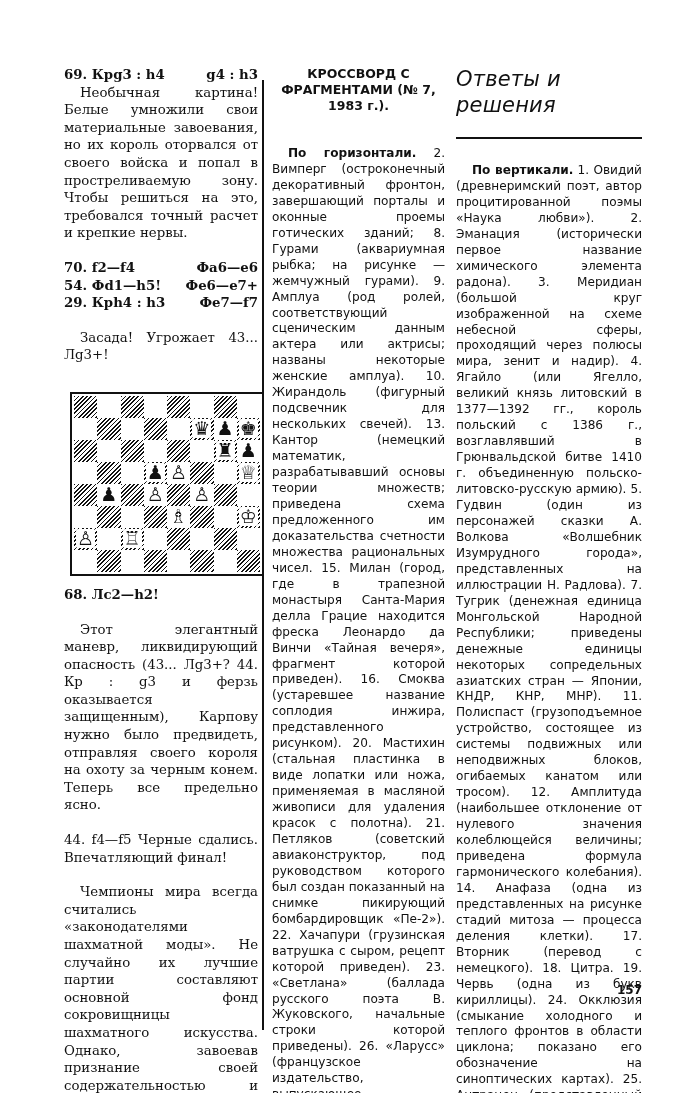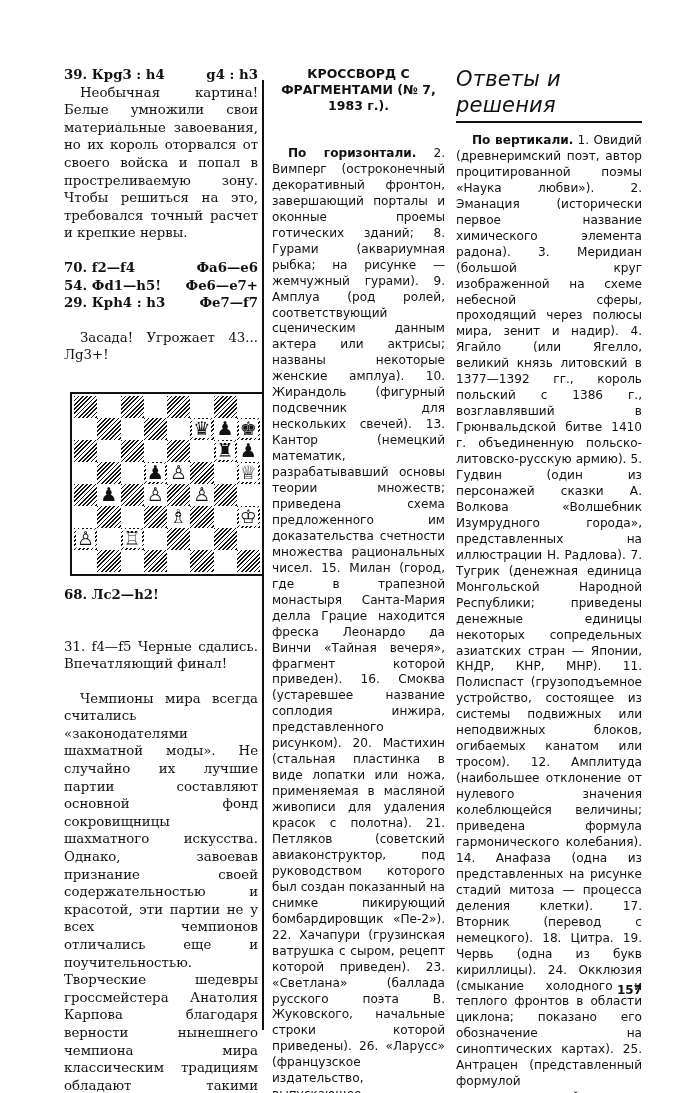--- a/index.html
+++ b/index.html
@@ -10,36 +10,36 @@
   .col3 { left:456px; width:186px; font-family:"DejaVu Sans", sans-serif; font-size:12.1px; line-height:15.95px; }
   .rule { position:absolute; top:80px; width:0; border-left:2px solid #111; }
   .rule1 { left:262px; height:950px; }
   p { margin:0; text-align:justify; }
   .indent { text-indent:16px; }
   .move { display:flex; justify-content:space-between; font-weight:bold; font-family:"DejaVu Serif", serif; font-size:13.3px; line-height:17.6px; }
   .gap { height:17px; }
   .gap-s { height:10px; }
   .crossword-title { text-align:center; font-weight:bold; text-transform:none; font-size:12.5px; line-height:16px; margin-bottom:32px; }
   .sec-head { font-weight:bold; }
-  .section-title { font-family:"DejaVu Sans", sans-serif; font-style:italic; font-size:21px; line-height:26px; border-bottom:2px solid #111; padding-bottom:3px; letter-spacing:0.2px; }
+  .section-title { font-family:"DejaVu Sans", sans-serif; font-style:italic; font-size:21px; line-height:26px; border-bottom:2px solid #111; padding-bottom:19px; margin-bottom:14px; letter-spacing:0.2px; }
   .page-num { position:absolute; right:58px; top:983px; font-family:"DejaVu Sans", sans-serif; font-weight:bold; font-size:12px; }
   
   .board-wrap { margin:28px 0 10px 6px; width:186px; height:176px; border:2px solid #111; padding:2px; }
   .board { width:186px; height:176px; display:grid; grid-template-columns:repeat(8,1fr); grid-template-rows:repeat(8,1fr); }
   .sq { position:relative; display:flex; align-items:center; justify-content:center; font-size:19px; line-height:1; font-family:"DejaVu Sans", sans-serif; }
   .sq.dark { background: repeating-linear-gradient(135deg, #111 0 1.2px, #fff 1.2px 3px); }
   .sq .pc { background:#fff; padding:0 1px; border-radius:2px; }
   .sq.light .pc { background:transparent; }
 </style>
 </head>
 <body>
 
 <div class="col col1">
   <div class="move">
-    <span>39. Крg3 : h4</span>
+    <span>69. Крg3 : h4</span>
     <span>g4 : h3</span>
   </div>
   <p class="indent">Необычная картина! Белые умножили свои материальные завоевания, но их король оторвался от своего войска и попал в простреливаемую зону. Чтобы решиться на это, требовался точный расчет и крепкие нервы.</p>
   <div class="gap"></div>
   <div class="move">
       <span>70. f2—f4</span>
       <span>Фа6—е6</span>
     </div>
   <div class="move">
       <span>54. Фd1—h5!</span>
@@ -148,22 +148,23 @@
         <div class="sq dark"></div>
         <div class="sq light"></div>
         <div class="sq dark"></div>
       </div>
   </div>
 
   <div class="move">
       <span>68. Лс2—h2!</span>
     </div>
   <div class="gap"></div>
+  <p class="indent">Этот элегантный маневр, ликвидирующий опасность (43... Лg3+? 44. Кр : g3 и ферзь оказывается защищенным), Карпову нужно было предвидеть, отправляя своего короля на охоту за черным конем. Теперь все предельно ясно.</p>
   <div class="gap"></div>
-  <p style="font-weight:normal">31. f4—f5 Черные сдались. Впечатляющий финал!</p>
+  <p style="font-weight:normal">44. f4—f5 Черные сдались. Впечатляющий финал!</p>
   <div class="gap"></div>
   <p class="indent">Чемпионы мира всегда считались «законодателями шахматной моды». Не случайно их лучшие партии составляют основной фонд сокровищницы шахматного искусства. Однако, завоевав признание своей содержательностью и красотой, эти партии не у всех чемпионов отличались еще и поучительностью. Творческие шедевры гроссмейстера Анатолия Карпова благодаря верности нынешнего чемпиона мира классическим традициям обладают такими достоинствами в полной мере. Его партиями можно восхищаться, на них можно многому научиться.</p>
 </div>
 
 <div class="rule rule1"></div>
 
 <div class="col col2">
   <div class="crossword-title">КРОССВОРД С ФРАГМЕНТАМИ (№ 7, 1983 г.).</div>
   <p class="indent"><span class="sec-head">По горизонтали.</span><span> 2. Вимперг (остроконечный декоративный фронтон, завершающий порталы и оконные проемы готических зданий; 8. Гурами (аквариумная рыбка; на рисунке — жемчужный гурами). 9. Амплуа (род ролей, соответствующий сценическим данным актера или актрисы; названы некоторые женские амплуа). 10. Жирандоль (фигурный подсвечник для нескольких свечей). 13. Кантор (немецкий математик, разрабатывавший основы теории множеств; приведена схема предложенного им доказательства счетности множества рациональных чисел. 15. Милан (город, где в трапезной монастыря Санта-Мария делла Грацие находится фреска Леонардо да Винчи «Тайная вечеря», фрагмент которой приведен). 16. Смоква (устаревшее название соплодия инжира, представленного рисунком). 20. Мастихин (стальная пластинка в виде лопатки или ножа, применяемая в масляной живописи для удаления красок с полотна). 21. Петляков (советский авиаконструктор, под руководством которого был создан показанный на снимке пикирующий бомбардировщик «Пе-2»). 22. Хачапури (грузинская ватрушка с сыром, рецепт которой приведен). 23. «Светлана» (баллада русского поэта В. Жуковского, начальные строки которой приведены). 26. «Ларусс» (французское издательство, выпускающее энциклопедии; приведена издательская марка). 28. Скунс (или вонючка, млекопитающее семейства куньих). 29. Одарка (один из персонажей оперы С. Гулак-Артемовского «Запорожец за Дунаем», список которых приведен). 33. Келлерман (немецкий писатель, автор процитированного романа «Город Анатоль»). 34. Тальтс (советский спортсмен-тяжелоатлет, чемпион Олимпийских игр 1972 года). 35. Грифон (на снимке — грифоны на Банковском мосту в Ленинграде). 36. Трирема (античное бое-</span></p>
 </div>

